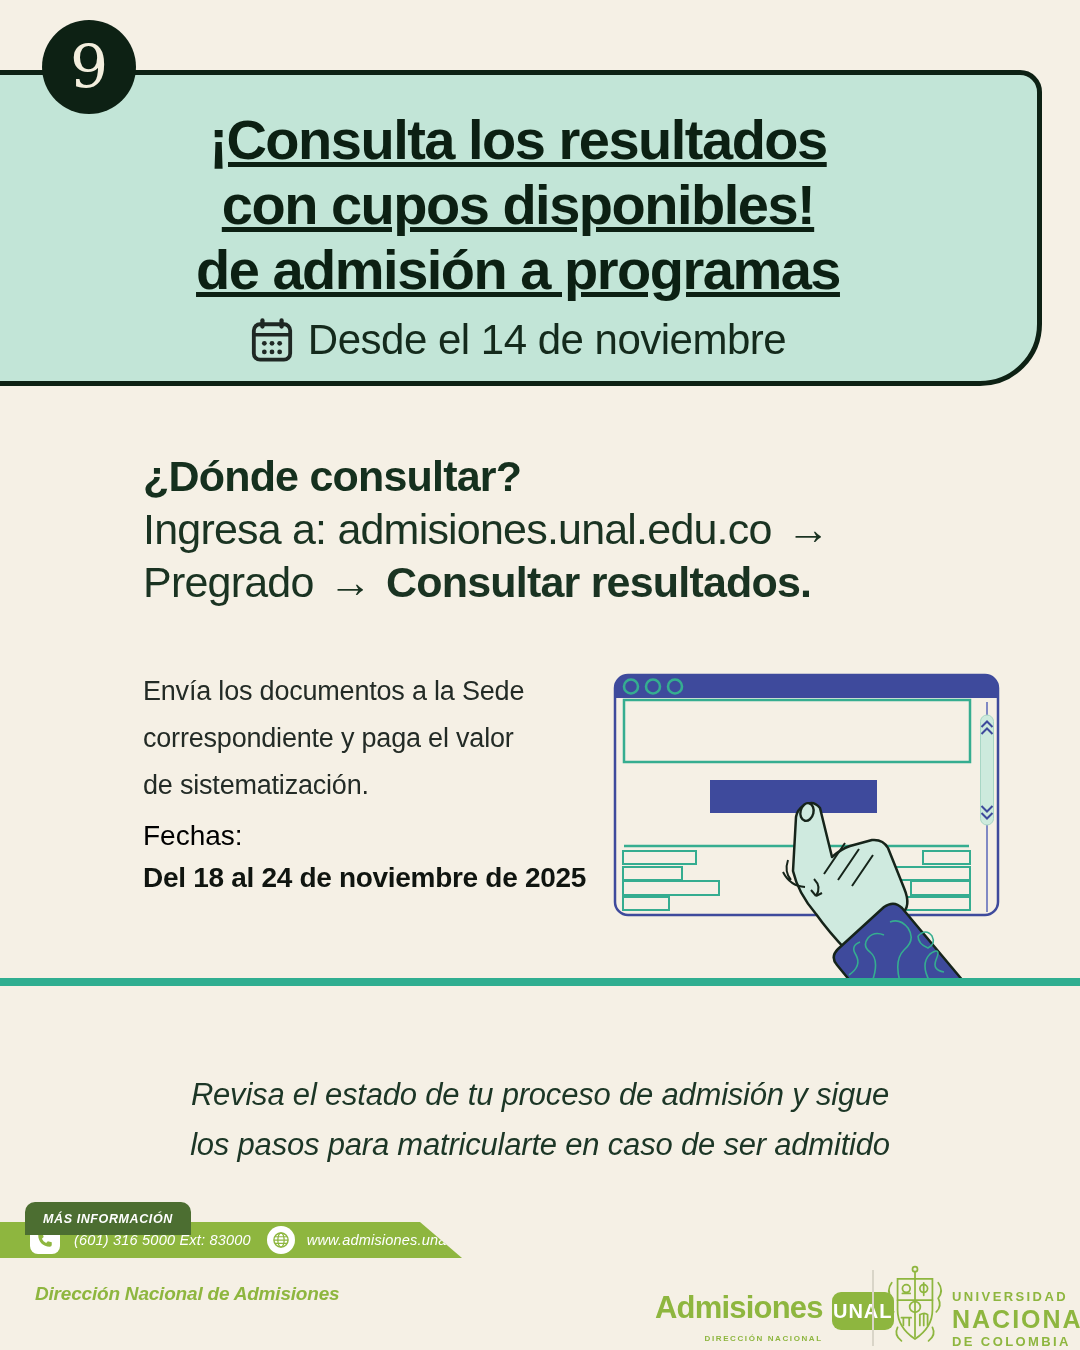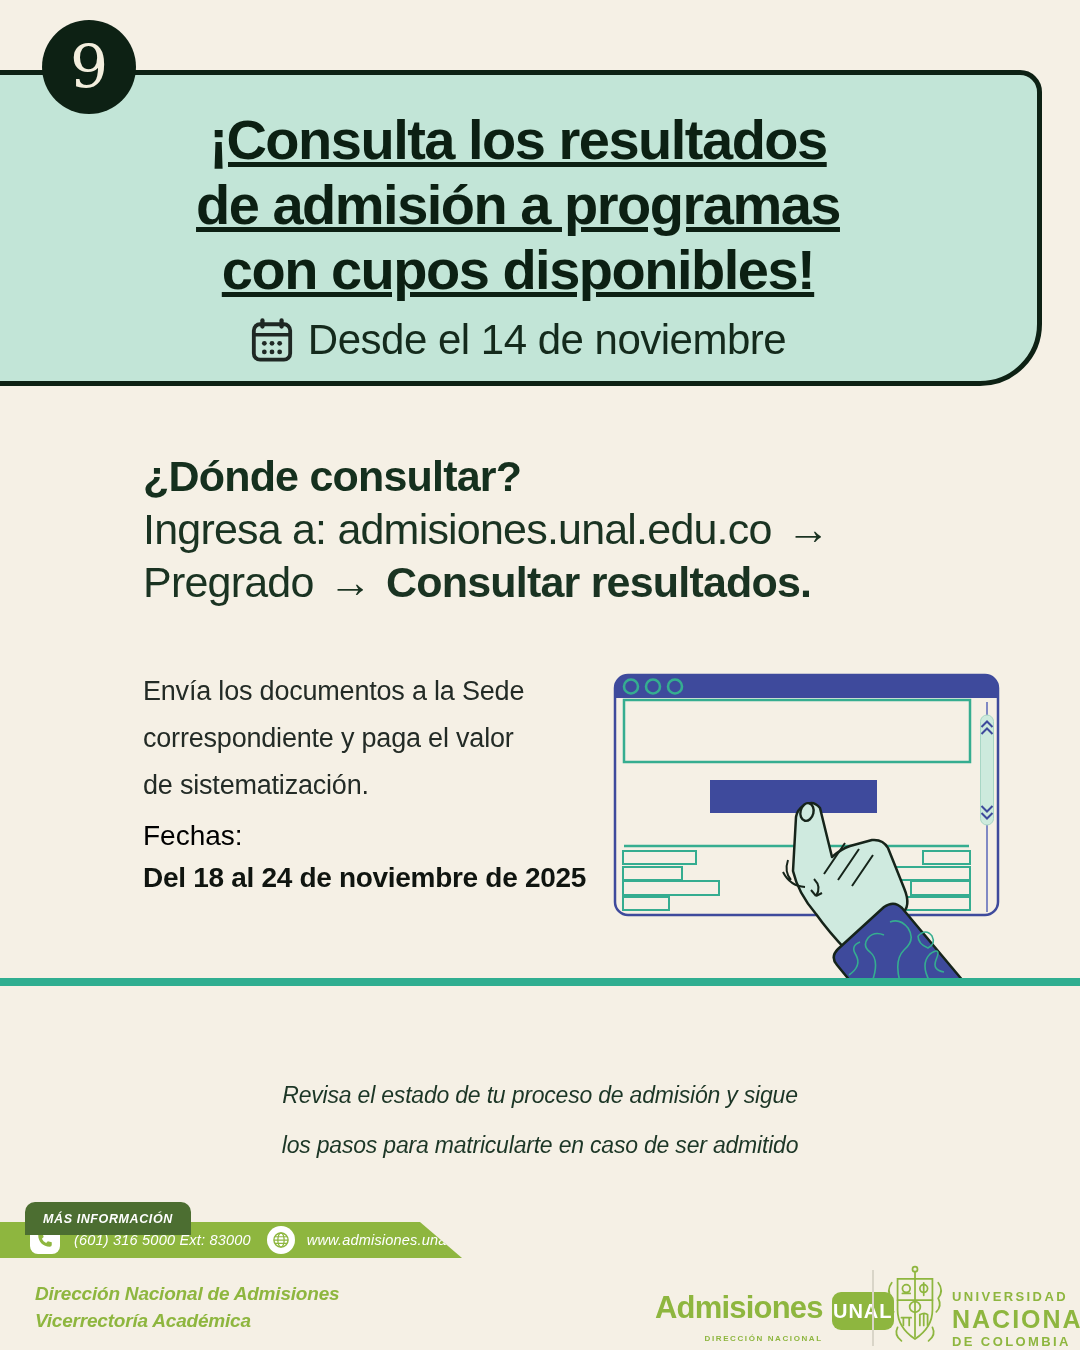--- a/index.html
+++ b/index.html
@@ -35,21 +35,21 @@
   
   .docs{position:absolute;left:143px;top:668px;font-size:27px;line-height:47px;color:#232b26;letter-spacing:-0.2px;}
   .fechas-label{position:absolute;left:143px;top:820px;font-size:28px;color:#000000;}
   .fechas-value{position:absolute;left:143px;top:862px;font-size:28px;font-weight:bold;color:#101510;letter-spacing:-0.3px;}
   
   .illustration{position:absolute;left:600px;top:660px;z-index:1;}
   .divider{position:absolute;left:0;top:978px;width:1080px;height:8px;background:#2fae90;z-index:3;}
   
   .note{
     position:absolute;left:0;top:1070px;width:1080px;text-align:center;
-    font-style:italic;font-size:23px;line-height:50px;color:#1c3626;letter-spacing:-0.2px;
+    font-style:italic;font-size:31px;line-height:50px;color:#1c3626;letter-spacing:-0.2px;
   }
   
   .more-info-badge{
     position:absolute;left:25px;top:1202px;height:33px;padding:0 18px;
     background:#4c6e31;border-radius:10px 10px 0 0;display:flex;align-items:center;
     color:#ffffff;font-size:12.5px;font-weight:bold;font-style:italic;letter-spacing:0.6px;z-index:2;
   }
   .contact-bar{
     position:absolute;left:0;top:1222px;width:462px;height:36px;background:#8eb63f;
     clip-path:polygon(0 0,420px 0,462px 36px,0 36px);
@@ -85,22 +85,22 @@
   .univ-big{font-size:25px;letter-spacing:2px;font-weight:bold;line-height:28px;}
 </style>
 </head>
 <body>
 
 <div id="poster">
 
   <div class="banner">
     <div class="banner-title">
       <div>¡Consulta los resultados</div>
+      <div>con cupos disponibles!</div>
       <div>de admisión a programas</div>
-      <div>con cupos disponibles!</div>
     </div>
     <div class="banner-date">
       <span style="display:flex;">
         <svg width="44" height="46" viewBox="0 0 46 48">
           <line x1="13" y1="3.5" x2="13" y2="10" stroke="#1f2824" stroke-width="4.5" stroke-linecap="round"></line>
           <line x1="33" y1="3.5" x2="33" y2="10" stroke="#1f2824" stroke-width="4.5" stroke-linecap="round"></line>
           <rect x="4" y="7.5" width="38" height="37" rx="6.5" fill="none" stroke="#1f2824" stroke-width="4"></rect>
           <line x1="5" y1="18.5" x2="41" y2="18.5" stroke="#1f2824" stroke-width="3.5"></line>
           <circle cx="15" cy="27.5" r="2.5" fill="#1f2824"></circle>
             <circle cx="23" cy="27.5" r="2.5" fill="#1f2824"></circle>
@@ -201,21 +201,20 @@
         <line x1="3.5" y1="12" x2="20.5" y2="12" stroke="#8eb63f" stroke-width="1.5"></line>
         <line x1="4.8" y1="8" x2="19.2" y2="8" stroke="#8eb63f" stroke-width="1.3"></line>
         <line x1="4.8" y1="16" x2="19.2" y2="16" stroke="#8eb63f" stroke-width="1.3"></line>
       </svg>
     </span>
     <span class="contact-web">www.admisiones.unal.edu.co</span>
   </div>
 
   <div class="dept">
     <div>Dirección Nacional de Admisiones</div>
-    <div>Vicerrectoría Académica</div>
   </div>
 
   <div class="brand">
     <div>
       <div class="brand-name">Admisiones</div>
       <div class="brand-sub">DIRECCIÓN NACIONAL</div>
     </div>
     <div class="brand-chip">
       <span>UNAL</span>
     </div>

